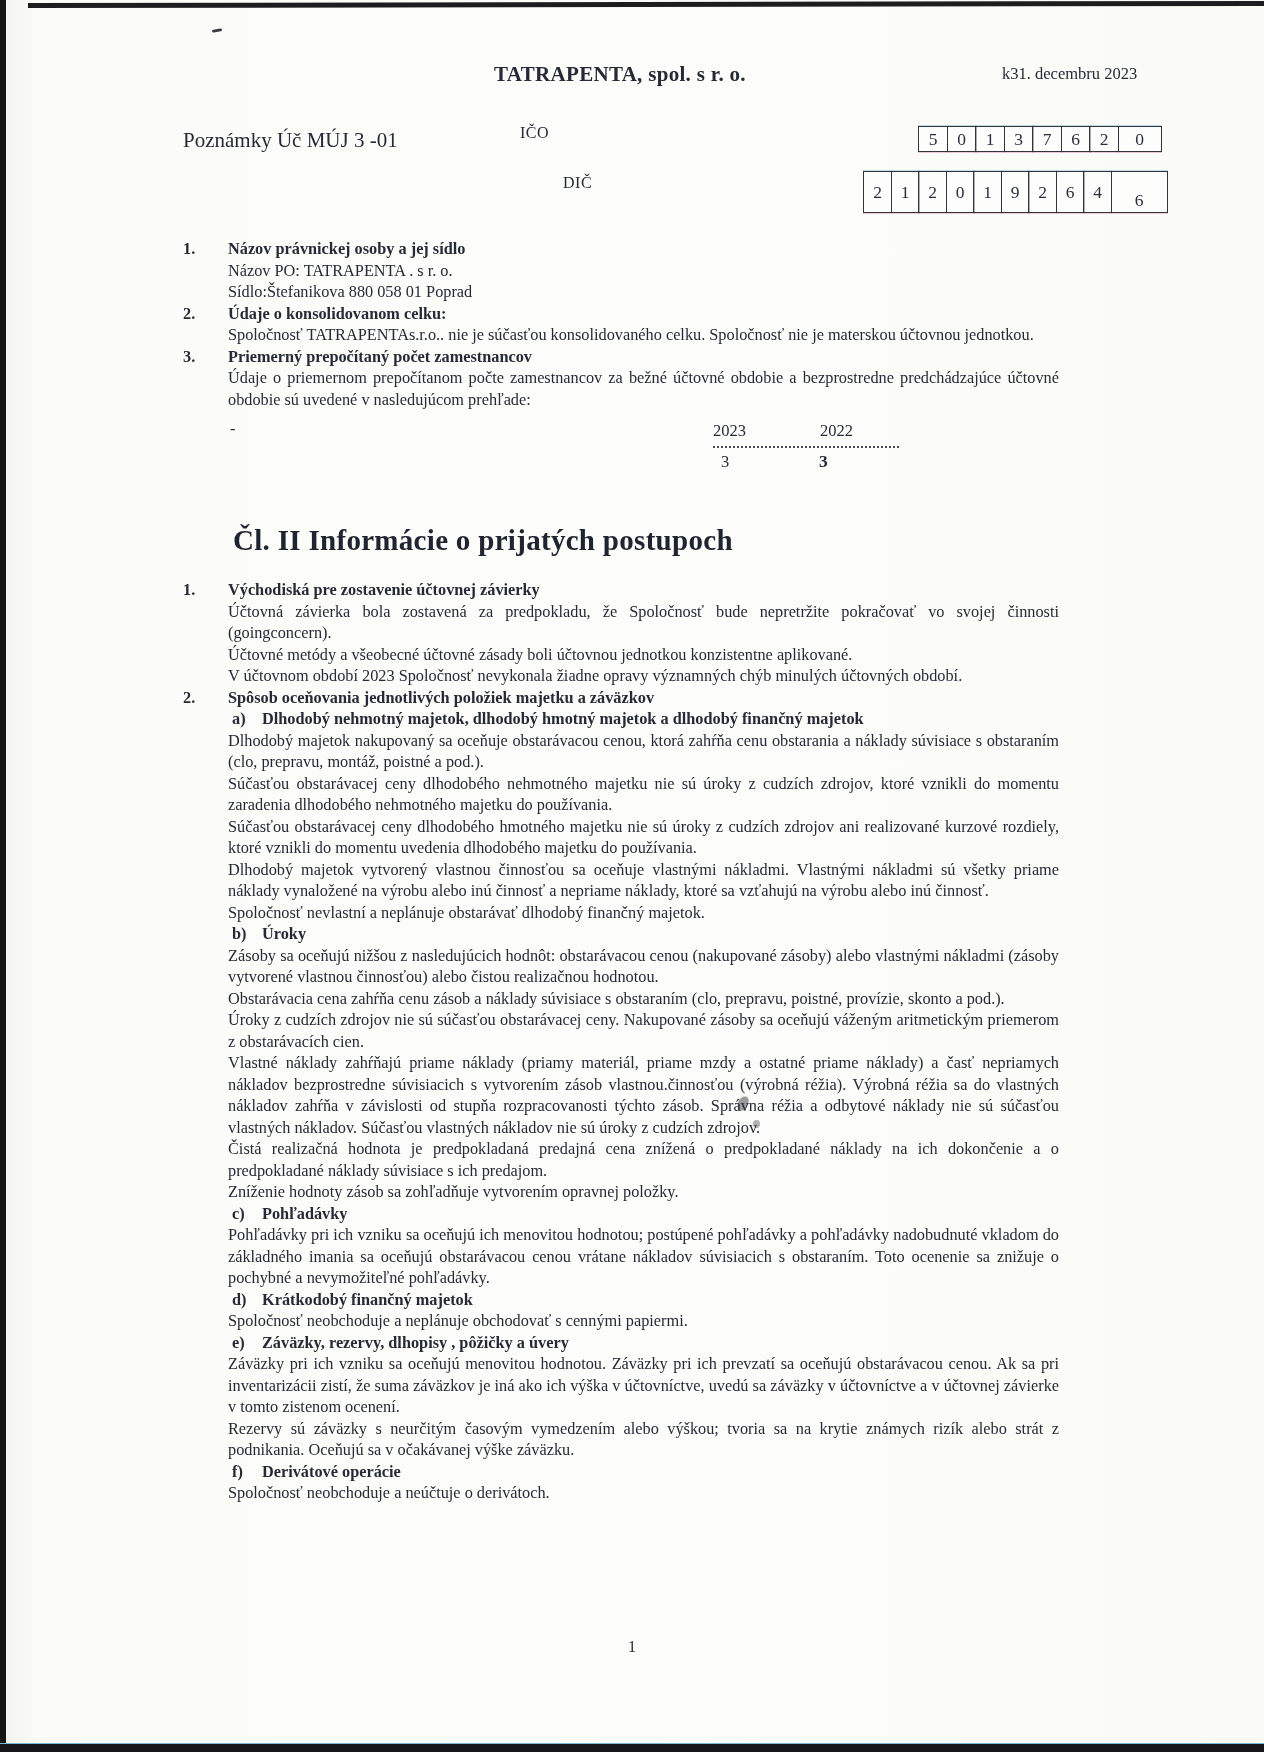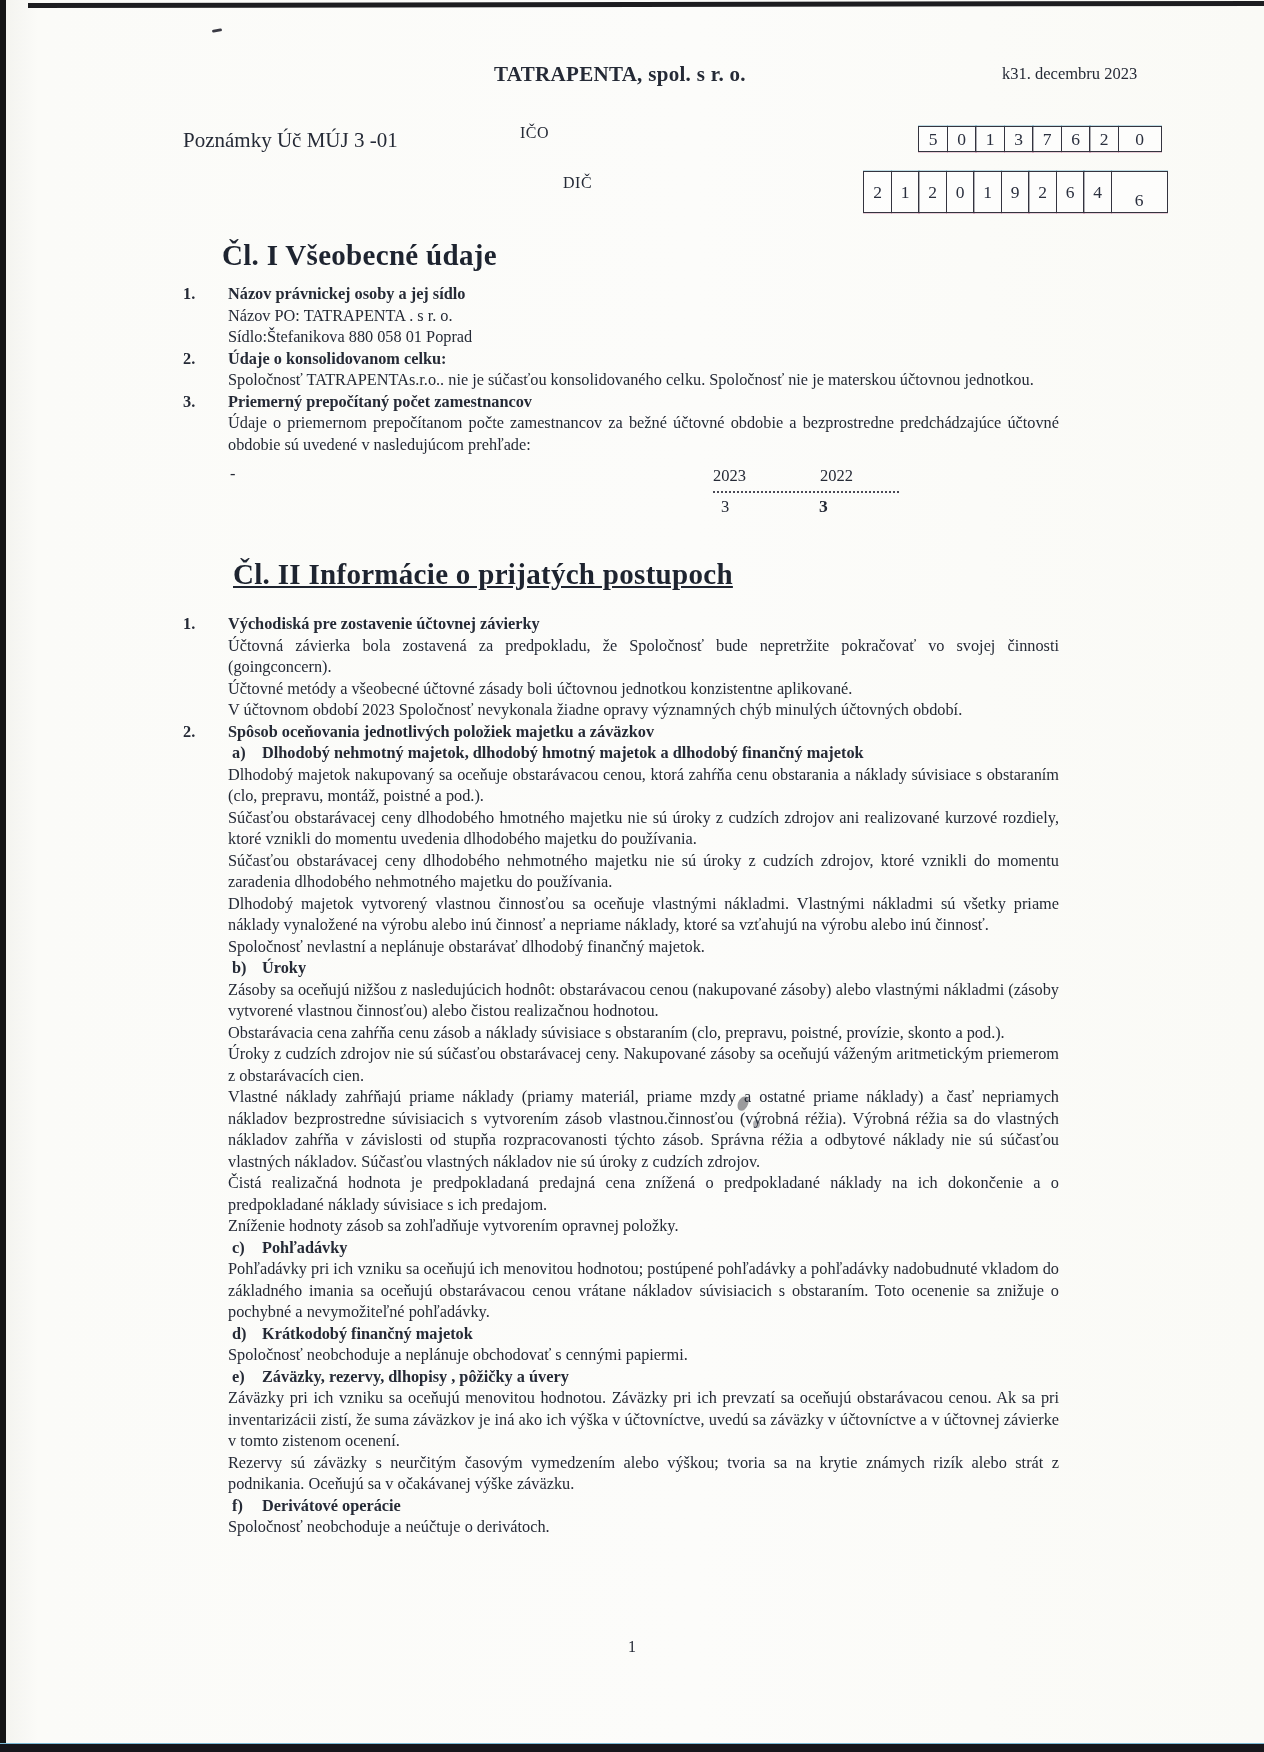--- a/index.html
+++ b/index.html
@@ -34,21 +34,21 @@
   .ico-row .cell{width:30px;height:26px;}
   .ico-row .cell.first{margin-left:0;}
   .ico-row .cell.wide{width:44px;}
   .dic-row .cell{width:29px;height:42px;}
   .dic-row .cell.first{margin-left:0;}
   .dic-row .cell.wide{width:57px;align-items:flex-end;padding-bottom:1px;}
   
   .content{position:absolute;top:238px;left:183px;width:876px;font-size:16.3px;line-height:21.5px;}
   .art-title{font-weight:bold;font-size:29px;line-height:34px;letter-spacing:.3px;color:#1e2430;}
   .art1-title{margin:0 0 11px 39px;}
-  .art2-title{margin:14px 0 22px 50px;text-decoration:underline;}
+  .art2-title{margin:25px 0 22px 50px;}
   .item{display:flex;}
   .item-num{width:45px;font-weight:bold;flex:0 0 45px;}
   .item-body{flex:1;min-width:0;}
   .item-heading{font-weight:bold;}
   .item-body p{margin:0;text-align:justify;}
   .item-body .line{text-align:left;}
   .subhead{display:flex;font-weight:bold;padding-left:4px;}
   .subletter{flex:0 0 30px;}
   
   .emp-wrap{position:relative;margin:10px 0 2px 0;height:78px;}
@@ -99,21 +99,20 @@
     <span class="cell">1</span>
     <span class="cell">9</span>
     <span class="cell">2</span>
     <span class="cell">6</span>
     <span class="cell">4</span>
     <span class="cell wide">6</span>
   </div>
 
   <div class="content">
 
-    <div class="art-title art1-title">Čl. I Všeobecné údaje</div>
 
     <div class="item">
       <div class="item-num">1.</div>
       <div class="item-body">
         <div class="item-heading">Názov právnickej osoby a jej sídlo</div>
         <p class="line">Názov PO: TATRAPENTA . s r. o.</p>
         <p class="line">Sídlo:Štefanikova 880 058 01 Poprad</p>
       </div>
     </div>
 
@@ -163,22 +162,22 @@
     <div class="item">
       <div class="item-num">2.</div>
       <div class="item-body">
         <div class="item-heading">Spôsob oceňovania jednotlivých položiek majetku a záväzkov</div>
 
         <div class="subhead">
           <span class="subletter">a)</span>
           <span>Dlhodobý nehmotný majetok, dlhodobý hmotný majetok a dlhodobý finančný majetok</span>
         </div>
         <p>Dlhodobý majetok nakupovaný sa oceňuje obstarávacou cenou, ktorá zahŕňa cenu obstarania a náklady súvisiace s obstaraním (clo, prepravu, montáž, poistné a pod.).</p>
+        <p>Súčasťou obstarávacej ceny dlhodobého nehmotného majetku nie sú úroky z cudzích zdrojov, ktoré vznikli do momentu zaradenia dlhodobého nehmotného majetku do používania.</p>
         <p>Súčasťou obstarávacej ceny dlhodobého hmotného majetku nie sú úroky z cudzích zdrojov ani realizované kurzové rozdiely, ktoré vznikli do momentu uvedenia dlhodobého majetku do používania.</p>
-        <p>Súčasťou obstarávacej ceny dlhodobého nehmotného majetku nie sú úroky z cudzích zdrojov, ktoré vznikli do momentu zaradenia dlhodobého nehmotného majetku do používania.</p>
         <p>Dlhodobý majetok vytvorený vlastnou činnosťou sa oceňuje vlastnými nákladmi. Vlastnými nákladmi sú všetky priame náklady vynaložené na výrobu alebo inú činnosť a nepriame náklady, ktoré sa vzťahujú na výrobu alebo inú činnosť.</p>
         <p>Spoločnosť nevlastní a neplánuje obstarávať dlhodobý finančný majetok.</p>
 
         <div class="subhead">
           <span class="subletter">b)</span>
           <span>Úroky</span>
         </div>
         <p>Zásoby sa oceňujú nižšou z nasledujúcich hodnôt: obstarávacou cenou (nakupované zásoby) alebo vlastnými nákladmi (zásoby vytvorené vlastnou činnosťou) alebo čistou realizačnou hodnotou.</p>
         <p>Obstarávacia cena zahŕňa cenu zásob a náklady súvisiace s obstaraním (clo, prepravu, poistné, provízie, skonto a pod.).</p>
         <p>Úroky z cudzích zdrojov nie sú súčasťou obstarávacej ceny. Nakupované zásoby sa oceňujú váženým aritmetickým priemerom z obstarávacích cien.</p>

